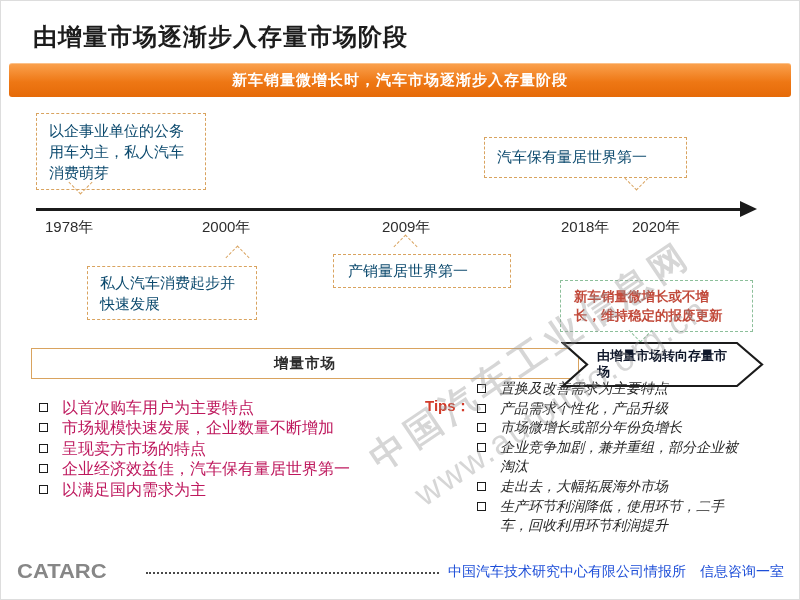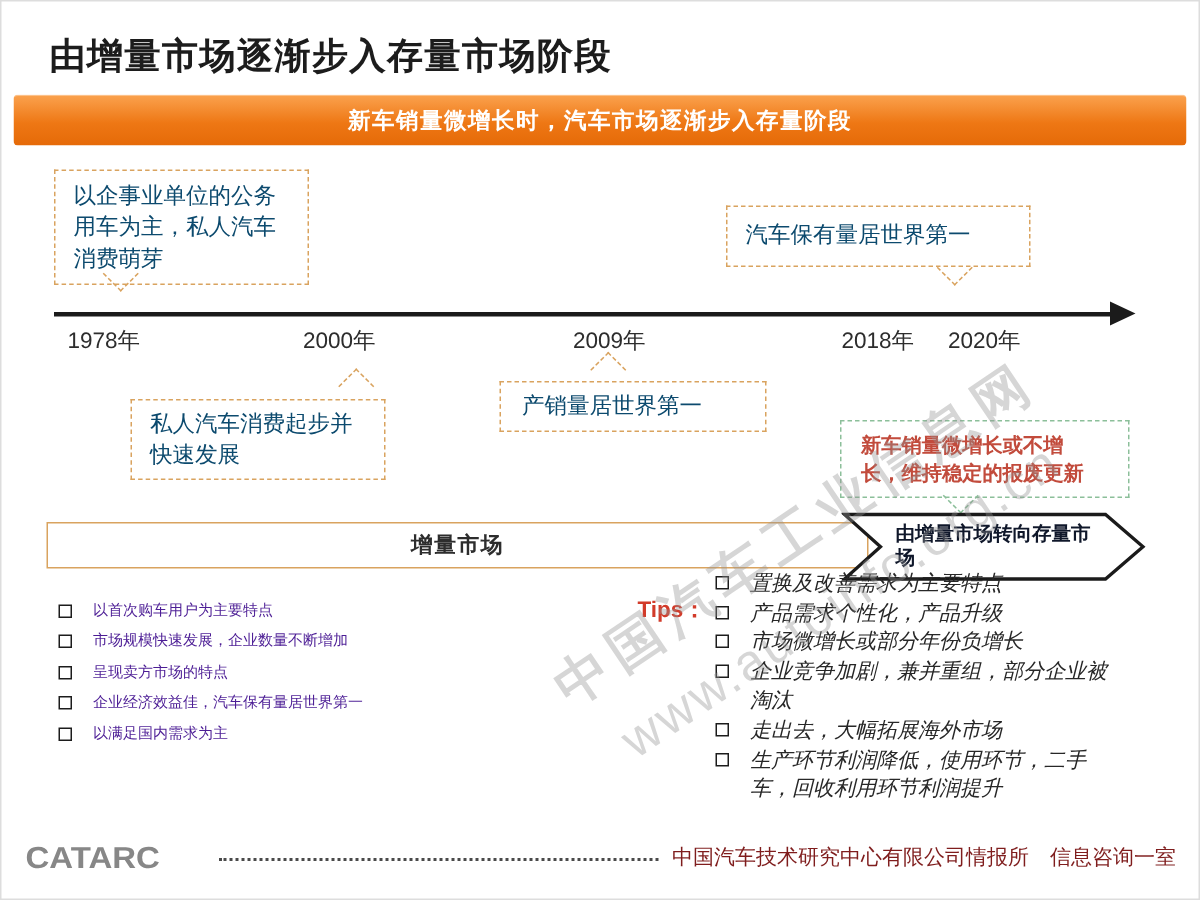--- a/index.html
+++ b/index.html
@@ -65,21 +65,21 @@
   #chevron { position: absolute; left: 560px; top: 340px; }
   #chevron-label {
     position: absolute; left: 596px; top: 347px; width: 130px; text-align: left;
     font-size: 13px; line-height: 16px; font-weight: bold; color: #0f172a;
   }
   
   .blist { position: absolute; }
   #list-left  { left: 38px;  top: 397px; width: 330px; }
   #list-right { left: 476px; top: 378px; width: 300px; font-style: italic; }
   .li { display: flex; align-items: flex-start; }
-  #list-left  .li { line-height: 20.4px; font-size: 10px; color: #4c1d95; }
+  #list-left  .li { line-height: 20.4px; font-size: 16px; color: #be185d; }
   #list-right .li { line-height: 19.6px; font-size: 14px; color: #272727; }
   .sq {
     flex: 0 0 auto; width: 9px; height: 9px; border: 1.8px solid #1c1c1c;
     margin: 5px 14px 0 0; background: #fff;
   }
   .li .txt { width: 245px; }
   #list-left .li .txt { width: 290px; }
   #tips { position: absolute; left: 424px; top: 396px; font-size: 15px; font-weight: bold; color: #d23b2a; }
   
   #watermark {
@@ -88,21 +88,21 @@
     gap: 10px; color: rgba(148,148,148,0.38); pointer-events: none; z-index: 9; text-align: center;
   }
   #watermark .w1 { font-size: 36px; letter-spacing: 6px; font-weight: bold; }
   #watermark .w2 { font-size: 34px; letter-spacing: 2px; }
   
   #logo {
     position: absolute; left: 16px; top: 558px; font-size: 22px; font-weight: 900;
     color: #878787; letter-spacing: 0px; transform: scaleY(0.92); font-family: "Liberation Sans", sans-serif;
   }
   #foot-dots { position: absolute; left: 145px; top: 571px; width: 293px; border-top: 2px dotted #4a4a4a; }
-  #foot-text { position: absolute; left: 447px; top: 562px; font-size: 14px; color: #7f1d1d; }
+  #foot-text { position: absolute; left: 447px; top: 562px; font-size: 14px; color: #1d4ed8; }
 </style>
 </head>
 <body>
 
 <div class="slide">
 
   <h1 id="title">由增量市场逐渐步入存量市场阶段</h1>
 
   <div id="banner">
     <span>新车销量微增长时，汽车市场逐渐步入存量阶段</span>

